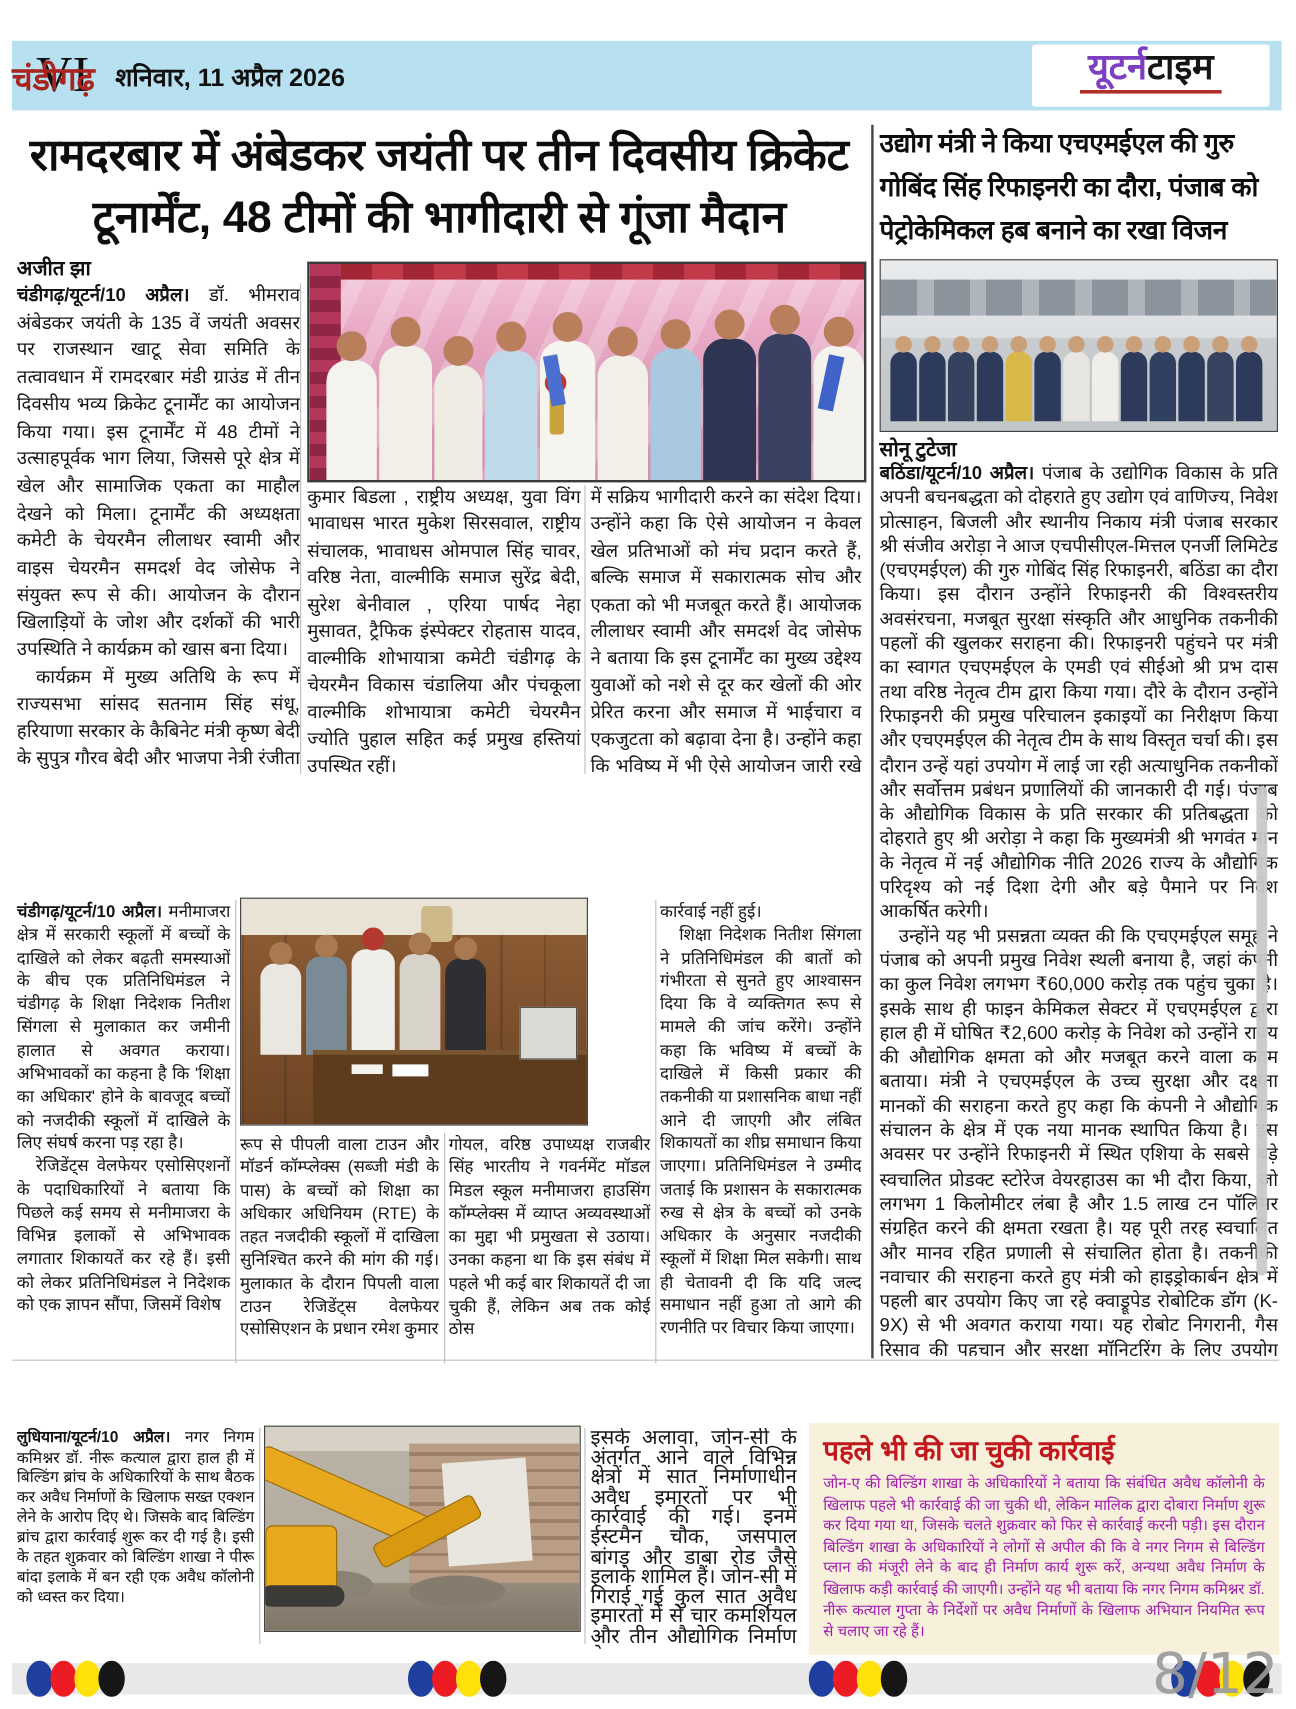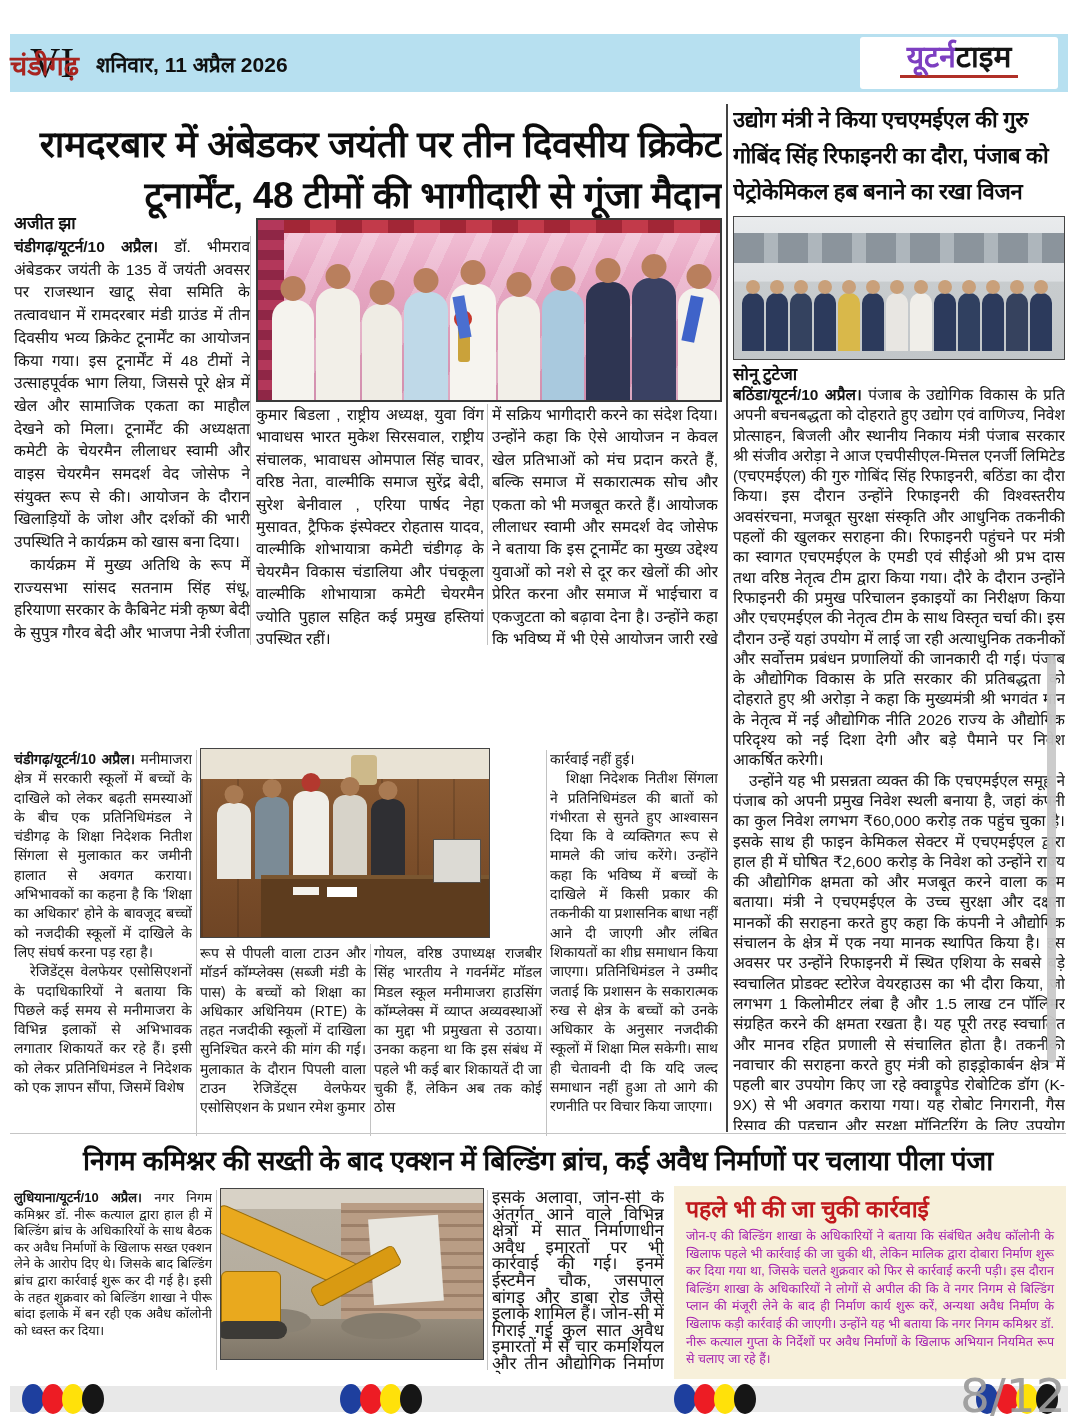--- a/index.html
+++ b/index.html
@@ -12,21 +12,21 @@
   #mh-roman{left:20px;top:5px;font-family:"Liberation Serif","DejaVu Serif",serif;font-size:42px;color:#101010;}
   #mh-date{left:86px;top:16px;font-size:21px;font-weight:700;color:#101010;}
   #mh-city{left:0;right:0;top:12px;text-align:left;font-size:27px;font-weight:800;color:#a8241f;}
   #logo-box{right:10px;top:3px;width:198px;height:52px;background:#ffffff;border-radius:3px;text-align:center;}
   #logo-box .word{font-size:30px;font-weight:800;line-height:40px;}
   #logo-p1{color:#7d3fc1;} #logo-p2{color:#151515;}
   #logo-tagline{display:block;margin:-2px auto 0;width:118px;height:3px;background:#b03028;}
 
   
   .hl{font-weight:800;color:#0d0d0d;letter-spacing:-0.3px;}
-  #a1-hl{left:10px;top:119px;width:712px;height:103px;font-size:37px;line-height:51px;text-align:right;overflow:hidden;}
+  #a1-hl{left:10px;top:104px;width:712px;height:103px;font-size:37px;line-height:51px;text-align:center;overflow:hidden;}
   #a2-hl{left:733px;top:102px;width:332px;height:112px;font-size:22px;line-height:36px;text-align:left;overflow:hidden;}
   #a3-hl{left:10px;top:648px;width:712px;height:96px;font-size:29px;line-height:46px;text-align:center;overflow:hidden;}
   #a3-hl .red{color:#c0181c;}
   #a4-hl{left:10px;top:1139px;width:1056px;height:45px;font-size:27px;line-height:44px;text-align:center;white-space:nowrap;overflow:hidden;}
 
   .byline{font-size:17px;font-weight:700;color:#111;}
   .body-col{text-align:justify;overflow:hidden;color:#141414;}
   .body-col p{margin:0;}
   .body-col p.ind{text-indent:16px;}
   .dl{font-weight:700;} .dl::after{content:" ";}
@@ -204,21 +204,20 @@
     <p>कार्रवाई नहीं हुई।</p>
     <p class="ind">शिक्षा निदेशक नितीश सिंगला ने प्रतिनिधिमंडल की बातों को गंभीरता से सुनते हुए आश्वासन दिया कि वे व्यक्तिगत रूप से मामले की जांच करेंगे। उन्होंने कहा कि भविष्य में बच्चों के दाखिले में किसी प्रकार की तकनीकी या प्रशासनिक बाधा नहीं आने दी जाएगी और लंबित शिकायतों का शीघ्र समाधान किया जाएगा। प्रतिनिधिमंडल ने उम्मीद जताई कि प्रशासन के सकारात्मक रुख से क्षेत्र के बच्चों को उनके अधिकार के अनुसार नजदीकी स्कूलों में शिक्षा मिल सकेगी। साथ ही चेतावनी दी कि यदि जल्द समाधान नहीं हुआ तो आगे की रणनीति पर विचार किया जाएगा।</p>
   </div>
 
   <div class="abs vrule-light" style="left:196px;top:750px;height:386px;"></div>
   <div class="abs vrule-light" style="left:370px;top:944px;height:192px;"></div>
   <div class="abs vrule-light" style="left:546px;top:750px;height:386px;"></div>
 
   <div class="abs hrule" style="left:10px;top:1133px;width:1056px;"></div>
 
-  <div class="abs hl" id="a4-hl">निगम कमिश्नर की सख्ती के बाद एक्शन में बिल्डिंग ब्रांच, कई अवैध निर्माणों पर चलाया पीला पंजा</div>
   <div class="abs body-col" id="a4-c1">
     <p><b class="dl">लुधियाना/यूटर्न/10 अप्रैल।</b><span>नगर निगम कमिश्नर डॉ. नीरू कत्याल द्वारा हाल ही में बिल्डिंग ब्रांच के अधिकारियों के साथ बैठक कर अवैध निर्माणों के खिलाफ सख्त एक्शन लेने के आरोप दिए थे। जिसके बाद बिल्डिंग ब्रांच द्वारा कार्रवाई शुरू कर दी गई है। इसी के तहत शुक्रवार को बिल्डिंग शाखा ने पीरू बांदा इलाके में बन रही एक अवैध कॉलोनी को ध्वस्त कर दिया।</span></p>
   </div>
   <div class="abs" id="a4-photo">
     <div class="abs brick"></div>
     <div class="abs" style="left:150px;top:28px;width:70px;height:86px;background:#e8e6df;transform:rotate(-4deg);"></div>
     <div class="abs" style="left:0;bottom:0;width:262px;height:40px;background:linear-gradient(180deg,#968c7c,#7e7567);"></div>
     <div class="abs" style="left:30px;bottom:26px;width:60px;height:24px;background:#8a8274;border-radius:50%;"></div>
     <div class="abs" style="left:120px;bottom:20px;width:80px;height:26px;background:#857c6d;border-radius:50%;"></div>
     <div class="abs" style="left:-12px;top:44px;width:150px;height:26px;background:#e9a91e;transform:rotate(24deg);border-radius:6px;border:1px solid #9a6d08;"></div>

